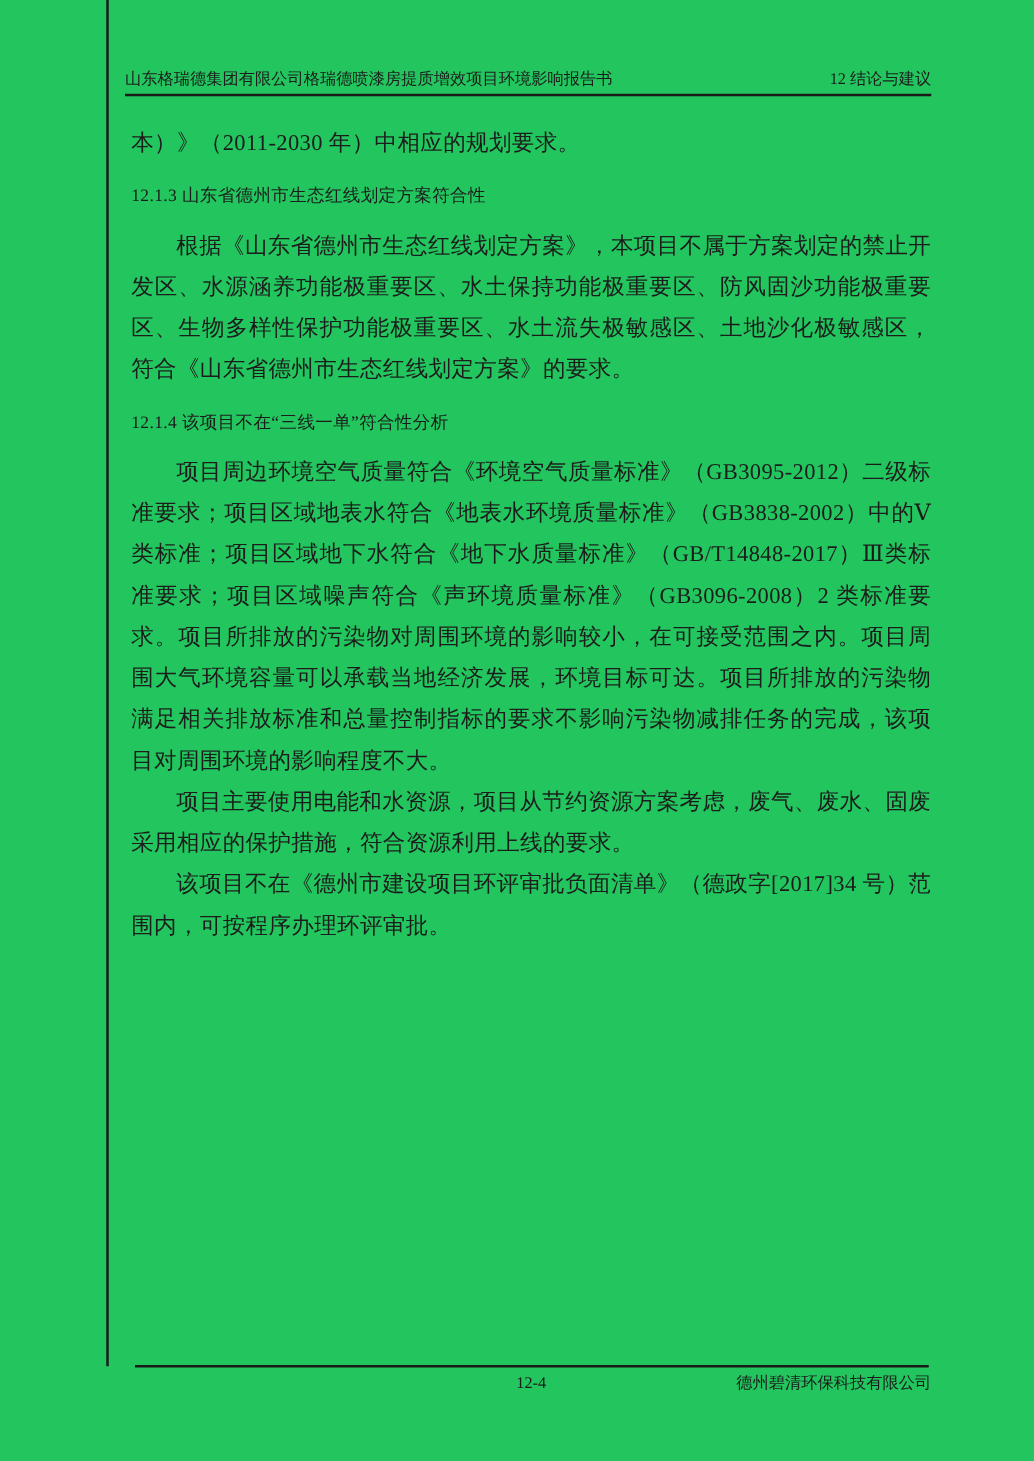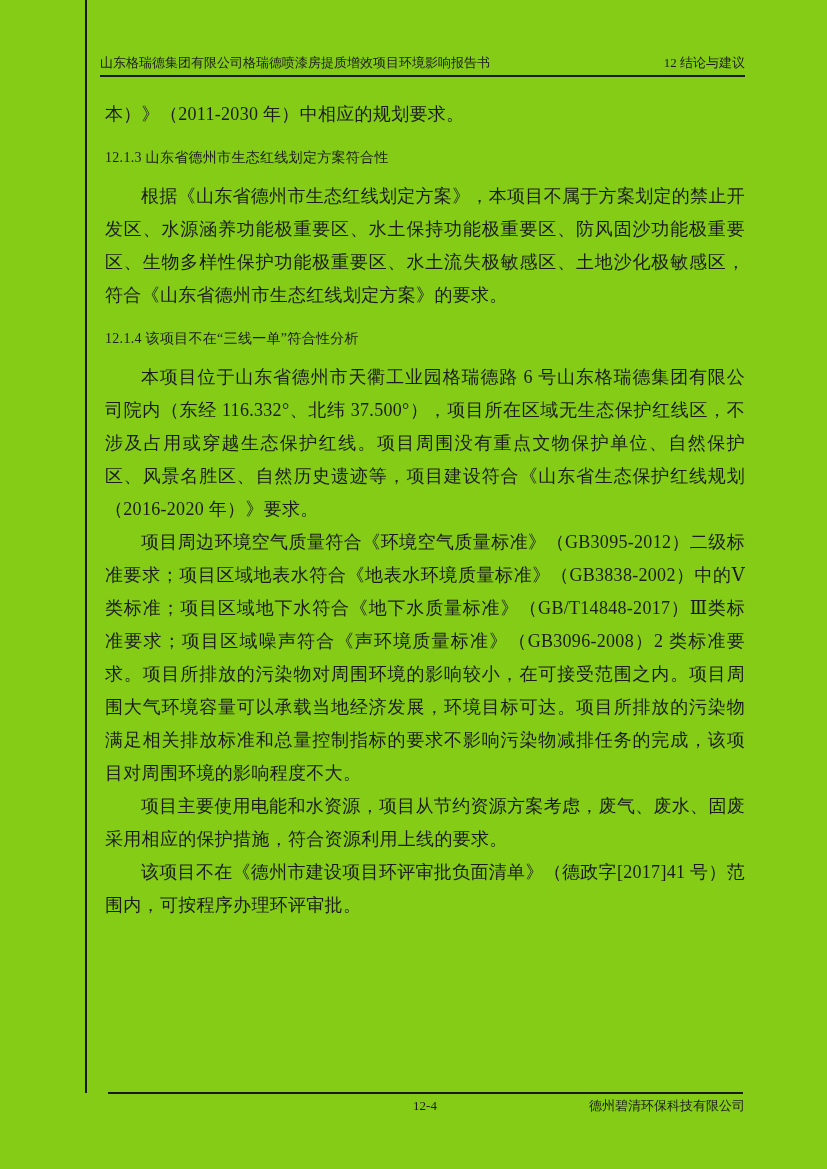--- a/index.html
+++ b/index.html
@@ -4,21 +4,21 @@
 <style>
   html, body {
     margin: 0;
     padding: 0;
     background: #ffffff;
   }
   .page {
     position: relative;
     width: 827px;
     height: 1169px;
-    background: #84cc16;
+    background: #22c55e;
     overflow: hidden;
     font-family: "Liberation Serif", "DejaVu Serif", serif;
     color: #1c1c1c;
   }
   
   .left-border {
     position: absolute;
     left: 85px;
     top: 0;
     width: 2px;
@@ -111,27 +111,26 @@
 
   <div class="doc">
     <p class="no-indent">本）》（2011-2030 年）中相应的规划要求。</p>
 
     <h3>12.1.3 山东省德州市生态红线划定方案符合性</h3>
 
     <p>根据《山东省德州市生态红线划定方案》，本项目不属于方案划定的禁止开发区、水源涵养功能极重要区、水土保持功能极重要区、防风固沙功能极重要区、生物多样性保护功能极重要区、水土流失极敏感区、土地沙化极敏感区，符合《山东省德州市生态红线划定方案》的要求。</p>
 
     <h3>12.1.4 该项目不在“三线一单”符合性分析</h3>
 
-    <p>本项目位于山东省德州市天衢工业园格瑞德路 6 号山东格瑞德集团有限公司院内（东经 116.332°、北纬 37.500°），项目所在区域无生态保护红线区，不涉及占用或穿越生态保护红线。项目周围没有重点文物保护单位、自然保护区、风景名胜区、自然历史遗迹等，项目建设符合《山东省生态保护红线规划（2016-2020 年）》要求。</p>
 
     <p>项目周边环境空气质量符合《环境空气质量标准》（GB3095-2012）二级标准要求；项目区域地表水符合《地表水环境质量标准》（GB3838-2002）中的Ⅴ类标准；项目区域地下水符合《地下水质量标准》（GB/T14848-2017）Ⅲ类标准要求；项目区域噪声符合《声环境质量标准》（GB3096-2008）2 类标准要求。项目所排放的污染物对周围环境的影响较小，在可接受范围之内。项目周围大气环境容量可以承载当地经济发展，环境目标可达。项目所排放的污染物满足相关排放标准和总量控制指标的要求不影响污染物减排任务的完成，该项目对周围环境的影响程度不大。</p>
 
     <p>项目主要使用电能和水资源，项目从节约资源方案考虑，废气、废水、固废采用相应的保护措施，符合资源利用上线的要求。</p>
 
-    <p>该项目不在《德州市建设项目环评审批负面清单》（德政字[2017]41 号）范围内，可按程序办理环评审批。</p>
+    <p>该项目不在《德州市建设项目环评审批负面清单》（德政字[2017]34 号）范围内，可按程序办理环评审批。</p>
 
 
   </div>
 
   <div class="footer-rule"></div>
 
   <div class="footer-page">12-4</div>
 
   <div class="footer-company">德州碧清环保科技有限公司</div>
 

